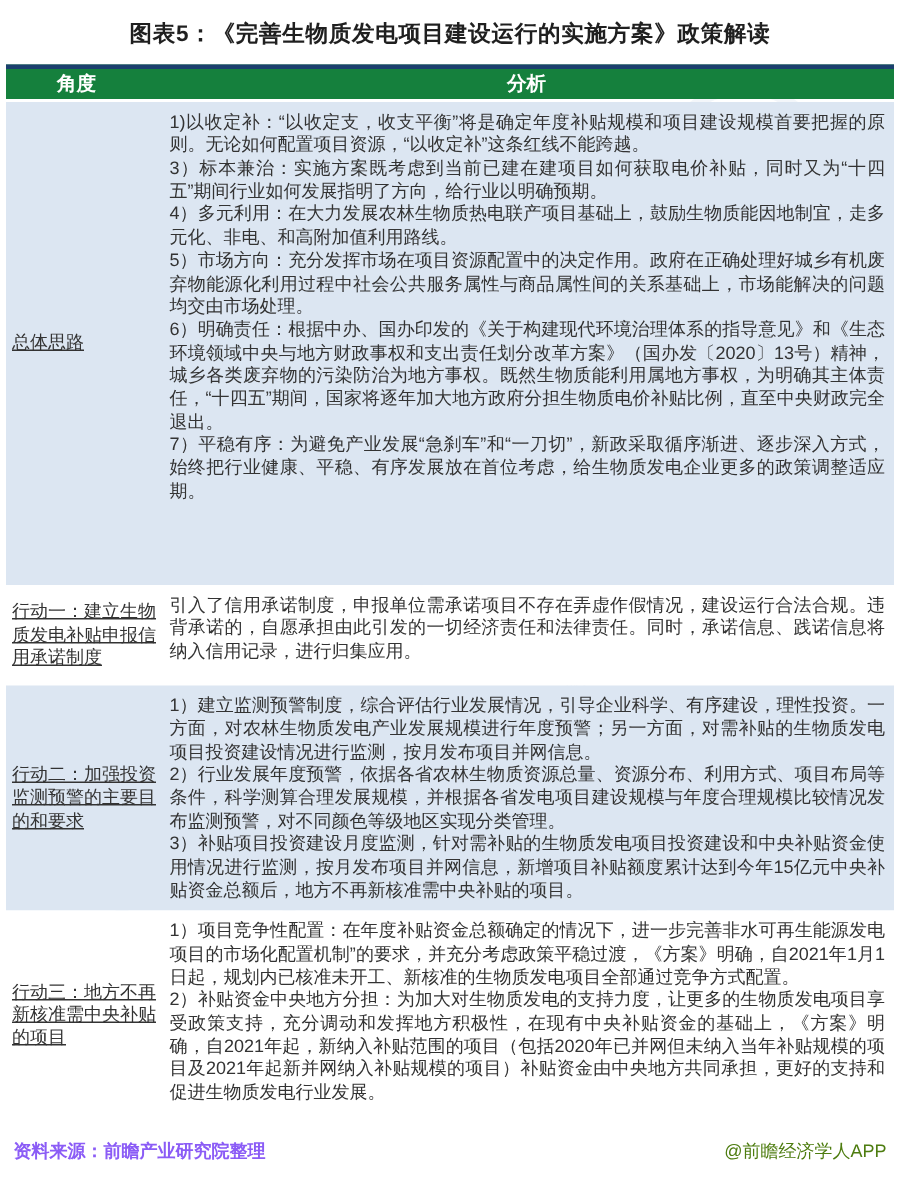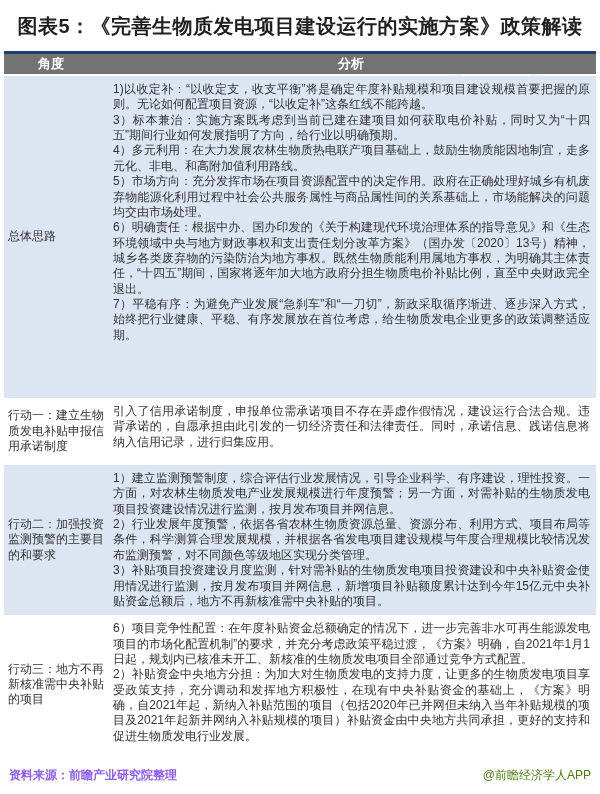--- a/index.html
+++ b/index.html
@@ -5,45 +5,45 @@
   html,body{margin:0;padding:0;}
   body{
     width:600px;height:794px;background:#ffffff;
     font-family:"Liberation Sans","DejaVu Sans",sans-serif;
     position:relative;overflow:hidden;
   }
   .page{position:relative;width:600px;height:794px;overflow:hidden;}
 
   .title{
     padding-top:13px;text-align:center;font-weight:bold;
-    font-size:20px;color:#1f1f1f;letter-spacing:0.5px;
+    font-size:15px;color:#1f1f1f;letter-spacing:0.5px;
   }
 
   .table{margin:11px 4px 0 4px;position:relative;z-index:2;}
 
   .thead{
     display:flex;align-items:center;
-    background:#737373;border-top:3px solid #1b3f6e;
+    background:#15803d;border-top:3px solid #1b3f6e;
     color:#ffffff;font-weight:bold;font-size:13px;height:20px;
     margin-bottom:2px;
   }
   .th-angle{width:102px;padding-left:34px;box-sizing:border-box;}
   .th-analysis{flex:1;text-align:center;}
 
   .row{display:flex;font-size:12px;line-height:1.28;color:#333333;background:#ffffff;}
   .row.alt{background:#dce6f2;}
   .row:nth-of-type(1){min-height:322px;}
   .row:nth-of-type(2){min-height:67px;}
   .row:nth-of-type(3){min-height:149px;}
   .row:nth-of-type(4){min-height:139px;}
 
   .angle-cell{
     width:102px;box-sizing:border-box;
     padding:4px 2px 4px 4px;
-    display:flex;align-items:center;
+    display:flex;align-items:center;text-decoration:underline;
   }
   .angle-label{display:block;}
   .analysis-cell{
     flex:1;box-sizing:border-box;
     padding:6px 6px 6px 7px;text-align:justify;
   }
   .para{margin:0;}
   .para b{font-weight:normal;}
 
   .footer{
@@ -132,21 +132,21 @@
             <div class="para">2）行业发展年度预警，依据各省农林生物质资源总量、资源分布、利用方式、项目布局等条件，科学测算合理发展规模，并根据各省发电项目建设规模与年度合理规模比较情况发布监测预警，对不同颜色等级地区实现分类管理。</div>
             <div class="para">3）补贴项目投资建设月度监测，针对需补贴的生物质发电项目投资建设和中央补贴资金使用情况进行监测，按月发布项目并网信息，新增项目补贴额度累计达到今年15亿元中央补贴资金总额后，地方不再新核准需中央补贴的项目。</div>
           </div>
   </div>
 
   <div class="row">
     <div class="angle-cell">
       <span class="angle-label">行动三：地方不再新核准需中央补贴的项目</span>
     </div>
     <div class="analysis-cell">
-            <div class="para"><b>6）项目竞争性配置：</b>在年度补贴资金总额确定的情况下，进一步完善非水可再生能源发电项目的市场化配置机制”的要求，并充分考虑政策平稳过渡，《方案》明确，自2021年1月1日起，规划内已核准未开工、新核准的生物质发电项目全部通过竞争方式配置。</div>
+            <div class="para"><b>1）项目竞争性配置：</b>在年度补贴资金总额确定的情况下，进一步完善非水可再生能源发电项目的市场化配置机制”的要求，并充分考虑政策平稳过渡，《方案》明确，自2021年1月1日起，规划内已核准未开工、新核准的生物质发电项目全部通过竞争方式配置。</div>
             <div class="para"><b>2）补贴资金中央地方分担：</b>为加大对生物质发电的支持力度，让更多的生物质发电项目享受政策支持，充分调动和发挥地方积极性，在现有中央补贴资金的基础上，《方案》明确，自2021年起，新纳入补贴范围的项目（包括2020年已并网但未纳入当年补贴规模的项目及2021年起新并网纳入补贴规模的项目）补贴资金由中央地方共同承担，更好的支持和促进生物质发电行业发展。</div>
           </div>
   </div>
 </div>
   </div>
 
   <div class="footer">
     <span class="source">资料来源：前瞻产业研究院整理</span>
     <span class="credit">@前瞻经济学人APP</span>
   </div>

